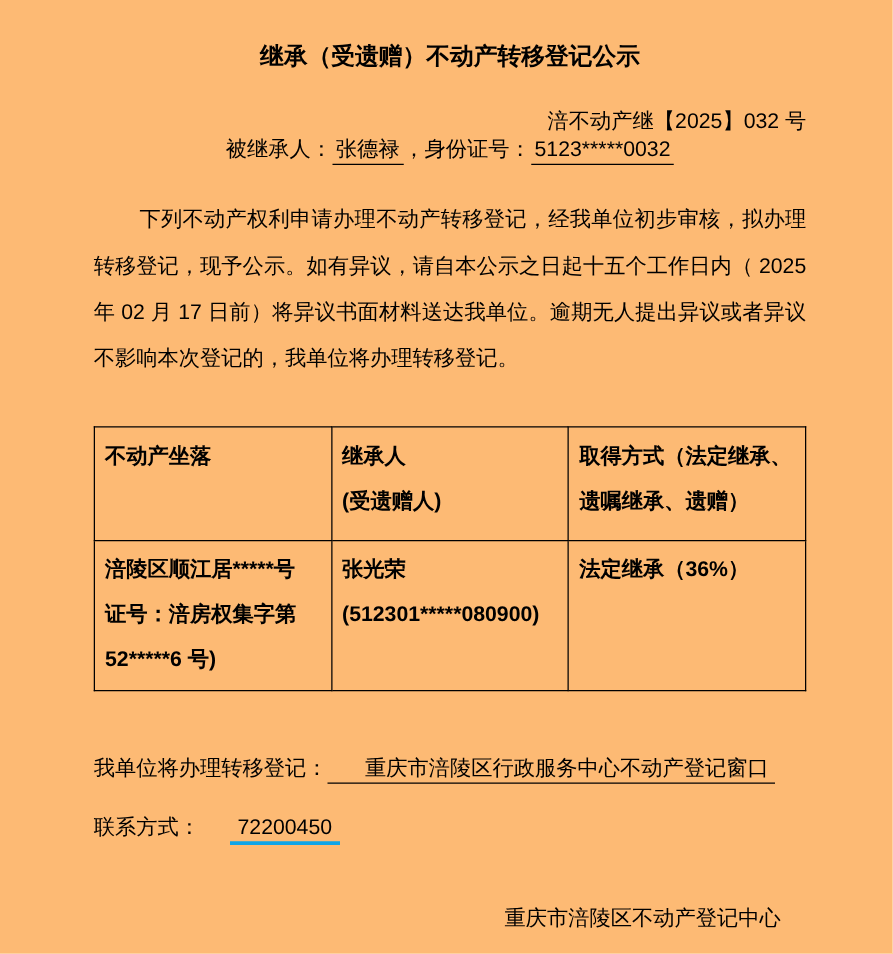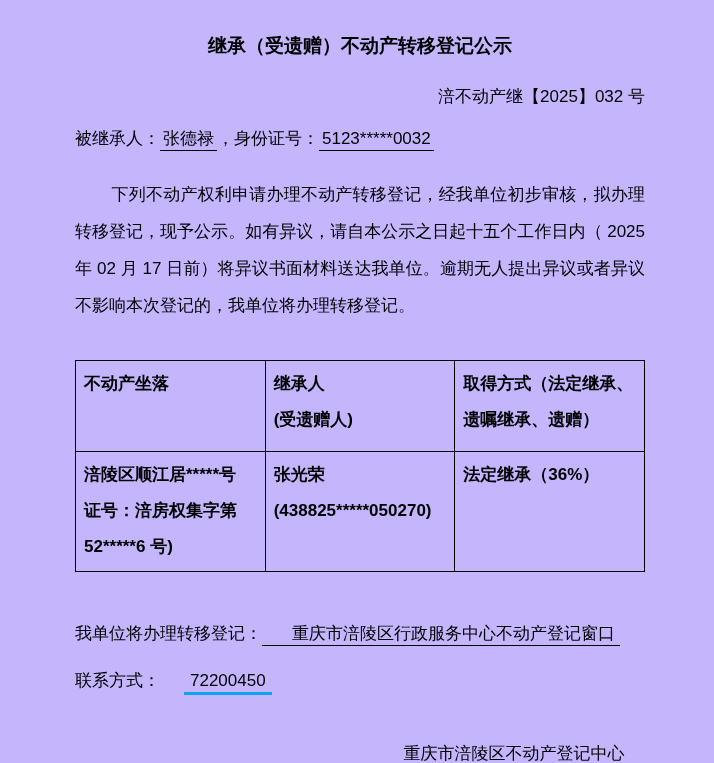--- a/index.html
+++ b/index.html
@@ -13,37 +13,37 @@
     color: #000000;
     font-family: "Liberation Sans", sans-serif;
     font-size: 17px;
     overflow: hidden;
   }
   .page {
     box-sizing: border-box;
     width: 714px;
     height: 763px;
     padding: 33px 69px 16px 75px;
-    background: #c4b5fd;
+    background: #fdba74;
   }
   .title {
     margin: 0;
     font-size: 19px;
     font-weight: 700;
     text-align: center;
     line-height: 26px;
   }
   .doc-number {
     margin-top: 27px;
     text-align: right;
     line-height: 22px;
   }
   .party-line {
-    margin-top: 19px;
     line-height: 24px;
+    text-align: center;
   }
   .u {
     border-bottom: 1px solid #000;
     padding: 0 3px 2px 3px;
   }
   .body-para {
     margin: 25px 0 0 0;
     text-indent: 2.15em;
     text-align: justify;
     line-height: 37px;
@@ -112,21 +112,21 @@
 (受遗赠人)</th>
         <th>取得方式（法定继承、遗嘱继承、遗赠）</th>
       </tr>
     </thead>
     <tbody>
       <tr>
         <td>涪陵区顺江居*****号
 证号：涪房权集字第
 52*****6 号)</td>
         <td>张光荣
-(438825*****050270)</td>
+(512301*****080900)</td>
         <td>法定继承（36%）</td>
       </tr>
     </tbody>
   </table>
 
   <div class="address-line"><span>我单位将办理转移登记：</span><span class="address-value">重庆市涪陵区行政服务中心不动产登记窗口</span></div>
 
   <div class="phone-line"><span>联系方式：</span><span class="phone-value">72200450</span></div>
 
   <div class="footer-block">

